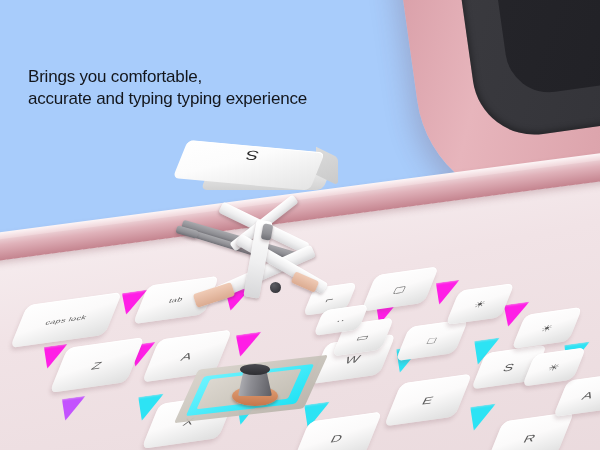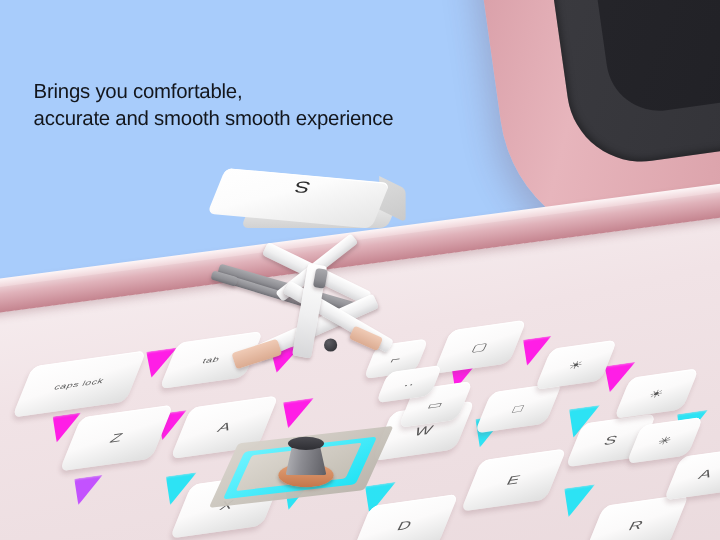--- a/index.html
+++ b/index.html
@@ -332,16 +332,16 @@
 
   <div id="cap">
     <div id="cap-front"></div>
     <div id="cap-side"></div>
     <div id="cap-top"></div>
     <div id="cap-s">S</div>
   </div>
 
   <div id="sub">
     <span class="l">Brings you comfortable,</span>
-    <span class="l">accurate and smooth smooth experience</span>
+    <span class="l">accurate and typing typing experience</span>
   </div>
 
 </div>
 
 </body></html>

